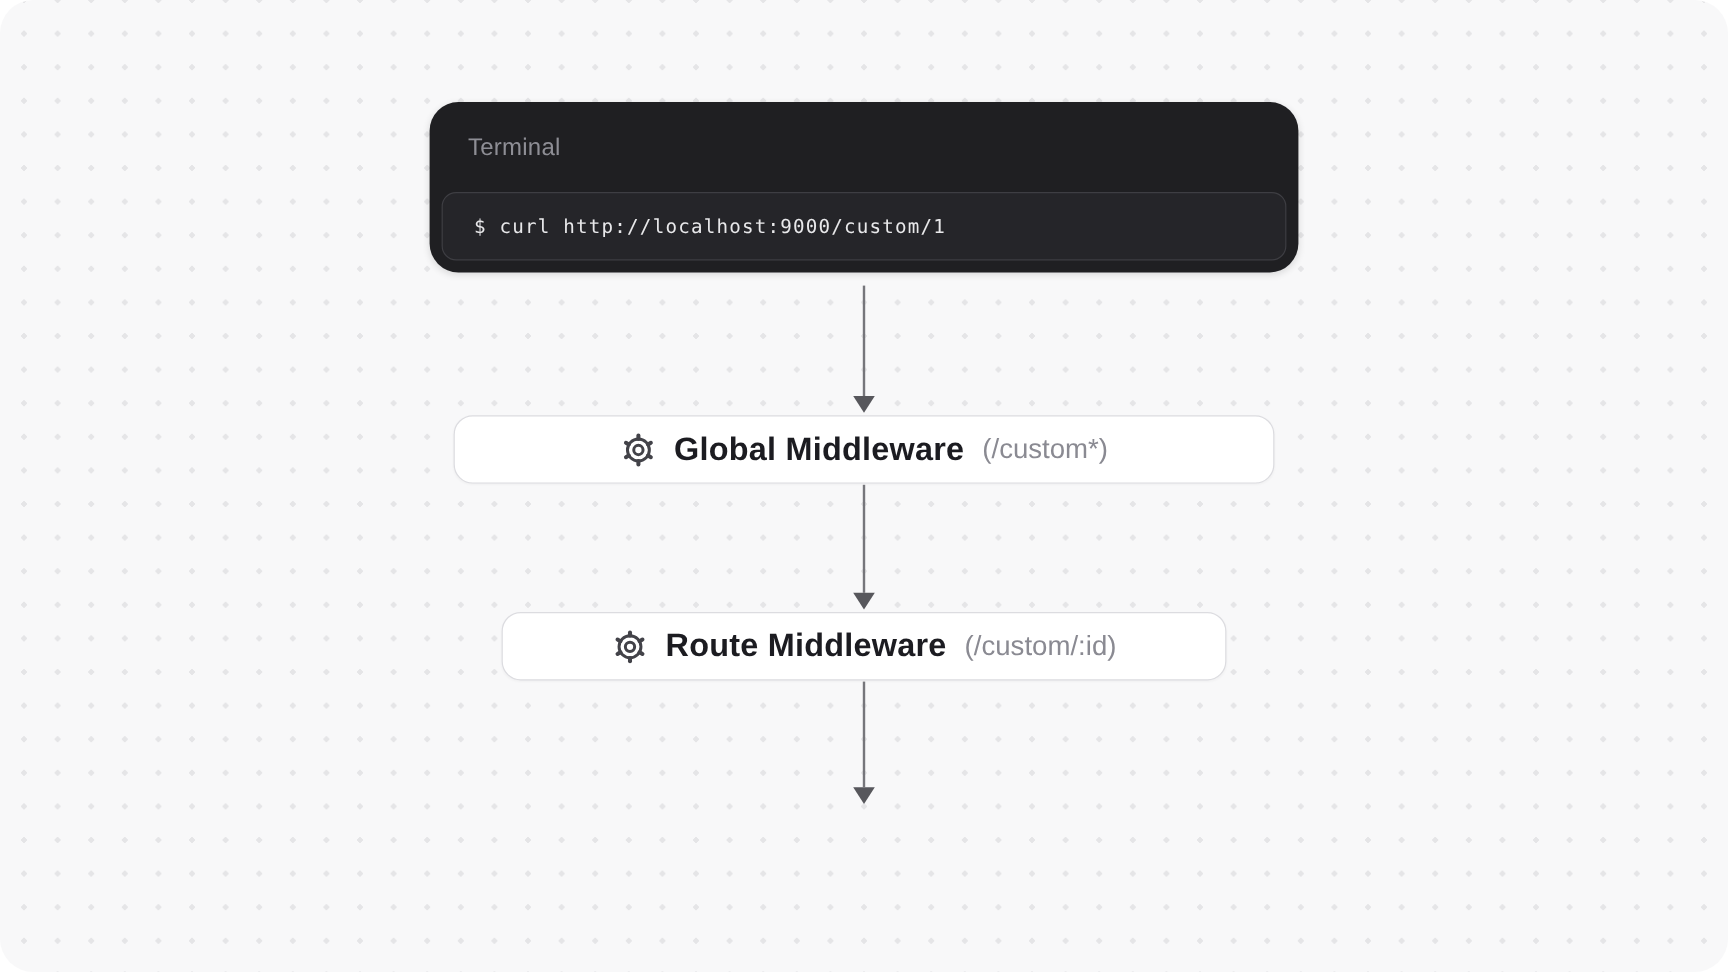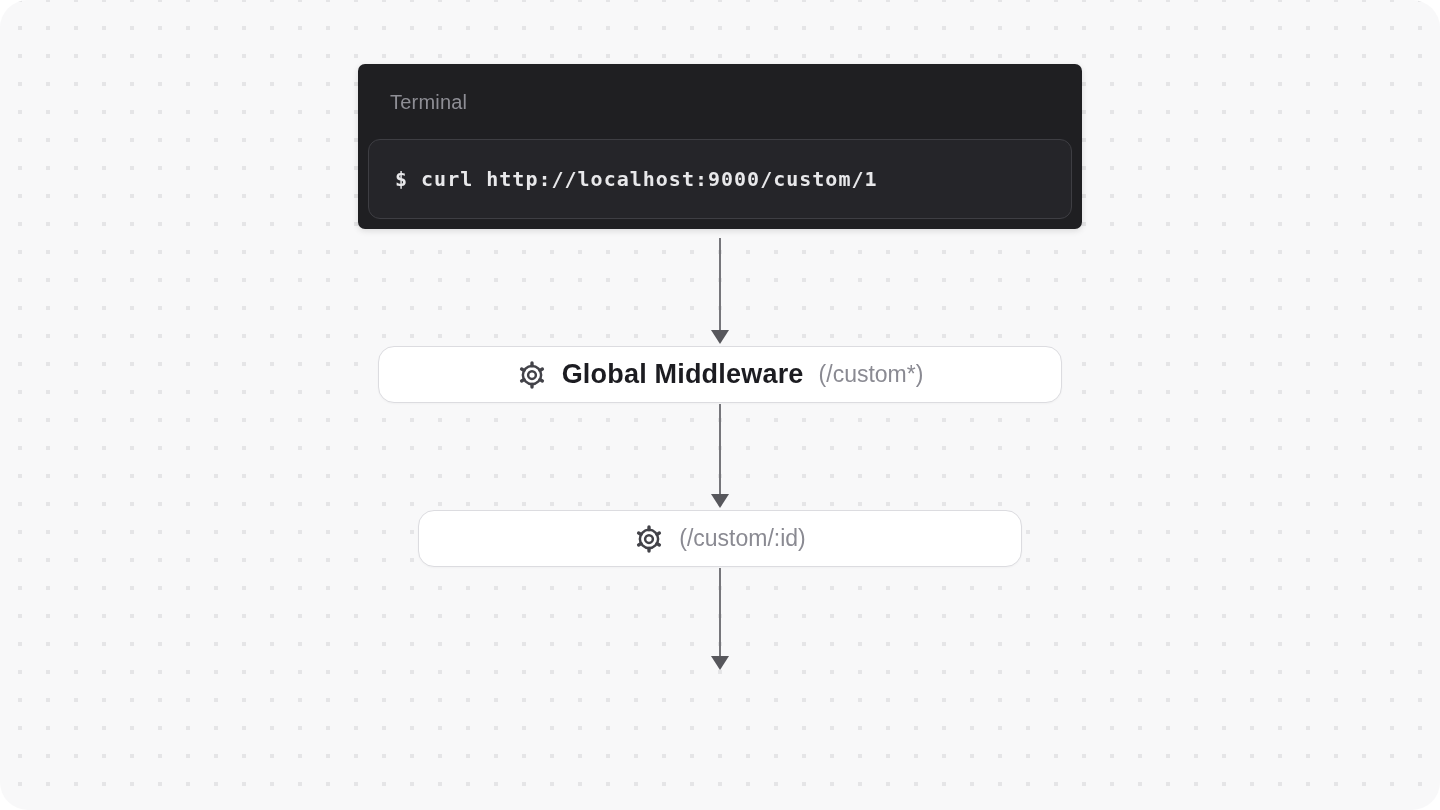--- a/index.html
+++ b/index.html
@@ -33,27 +33,27 @@
     border-radius:28px;
     background-color:var(--panel-bg);
     background-image:radial-gradient(circle 2.3px at 14px 14px, var(--dot) 99%, transparent 100%);
     background-size:28px 28px;
     background-position:6px 14px;
   }
 
   
   .terminal{
     position:absolute;
-    top:64px;
+    top:85px;
     left:50%;
     transform:translateX(-50%);
     width:724px;
-    height:165px;
+    height:142px;
     background:var(--terminal-bg);
-    border-radius:7px;
+    border-radius:24px;
     box-shadow:0 2px 6px rgba(0,0,0,0.12);
   }
   .terminal-title{
     position:absolute;
     top:27px;
     left:32px;
     font-size:20px;
     color:var(--terminal-title);
     letter-spacing:0.2px;
   }
@@ -65,25 +65,24 @@
     bottom:10px;
     background:var(--terminal-inner-bg);
     border:1px solid var(--terminal-inner-border);
     border-radius:12px;
     display:flex;
     align-items:center;
     padding-left:26px;
   }
   .terminal-cmd{
     font-family:"DejaVu Sans Mono","Liberation Mono",monospace;
-    font-size:20px;
+    font-size:16px;
     letter-spacing:1px;
     color:var(--terminal-text);
     white-space:pre;
-    font-weight:bold;
   }
 
   
   .node{
     position:absolute;
     left:50%;
     transform:translateX(-50%);
     background:var(--node-bg);
     border:1.5px solid var(--node-border);
     border-radius:16px;
@@ -186,20 +185,21 @@
         <g stroke-width="2.7">
           <line x1="12" y1="2.4" x2="12" y2="4.6"></line>
           <line x1="20.3" y1="7.2" x2="18.4" y2="8.3"></line>
           <line x1="20.3" y1="16.8" x2="18.4" y2="15.7"></line>
           <line x1="12" y1="21.6" x2="12" y2="19.4"></line>
           <line x1="3.7" y1="16.8" x2="5.6" y2="15.7"></line>
           <line x1="3.7" y1="7.2" x2="5.6" y2="8.3"></line>
         </g>
       </g>
     </svg>
+    <span class="node-title">Route Middleware</span>
     <span class="node-sub">(/custom/:id)</span>
   </div>
 
   <div class="arrow arrow-3">
     <span class="arrow-line"></span>
     <span class="arrow-head"></span>
   </div>
 
 
 </div>

